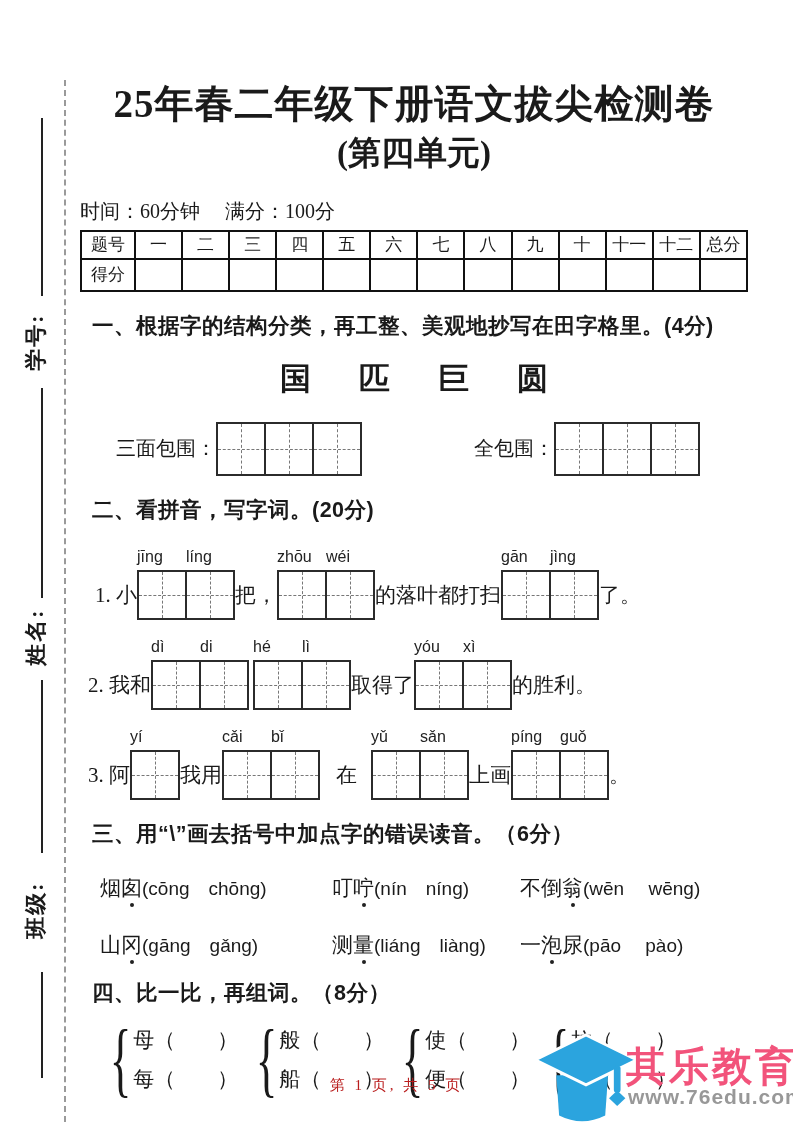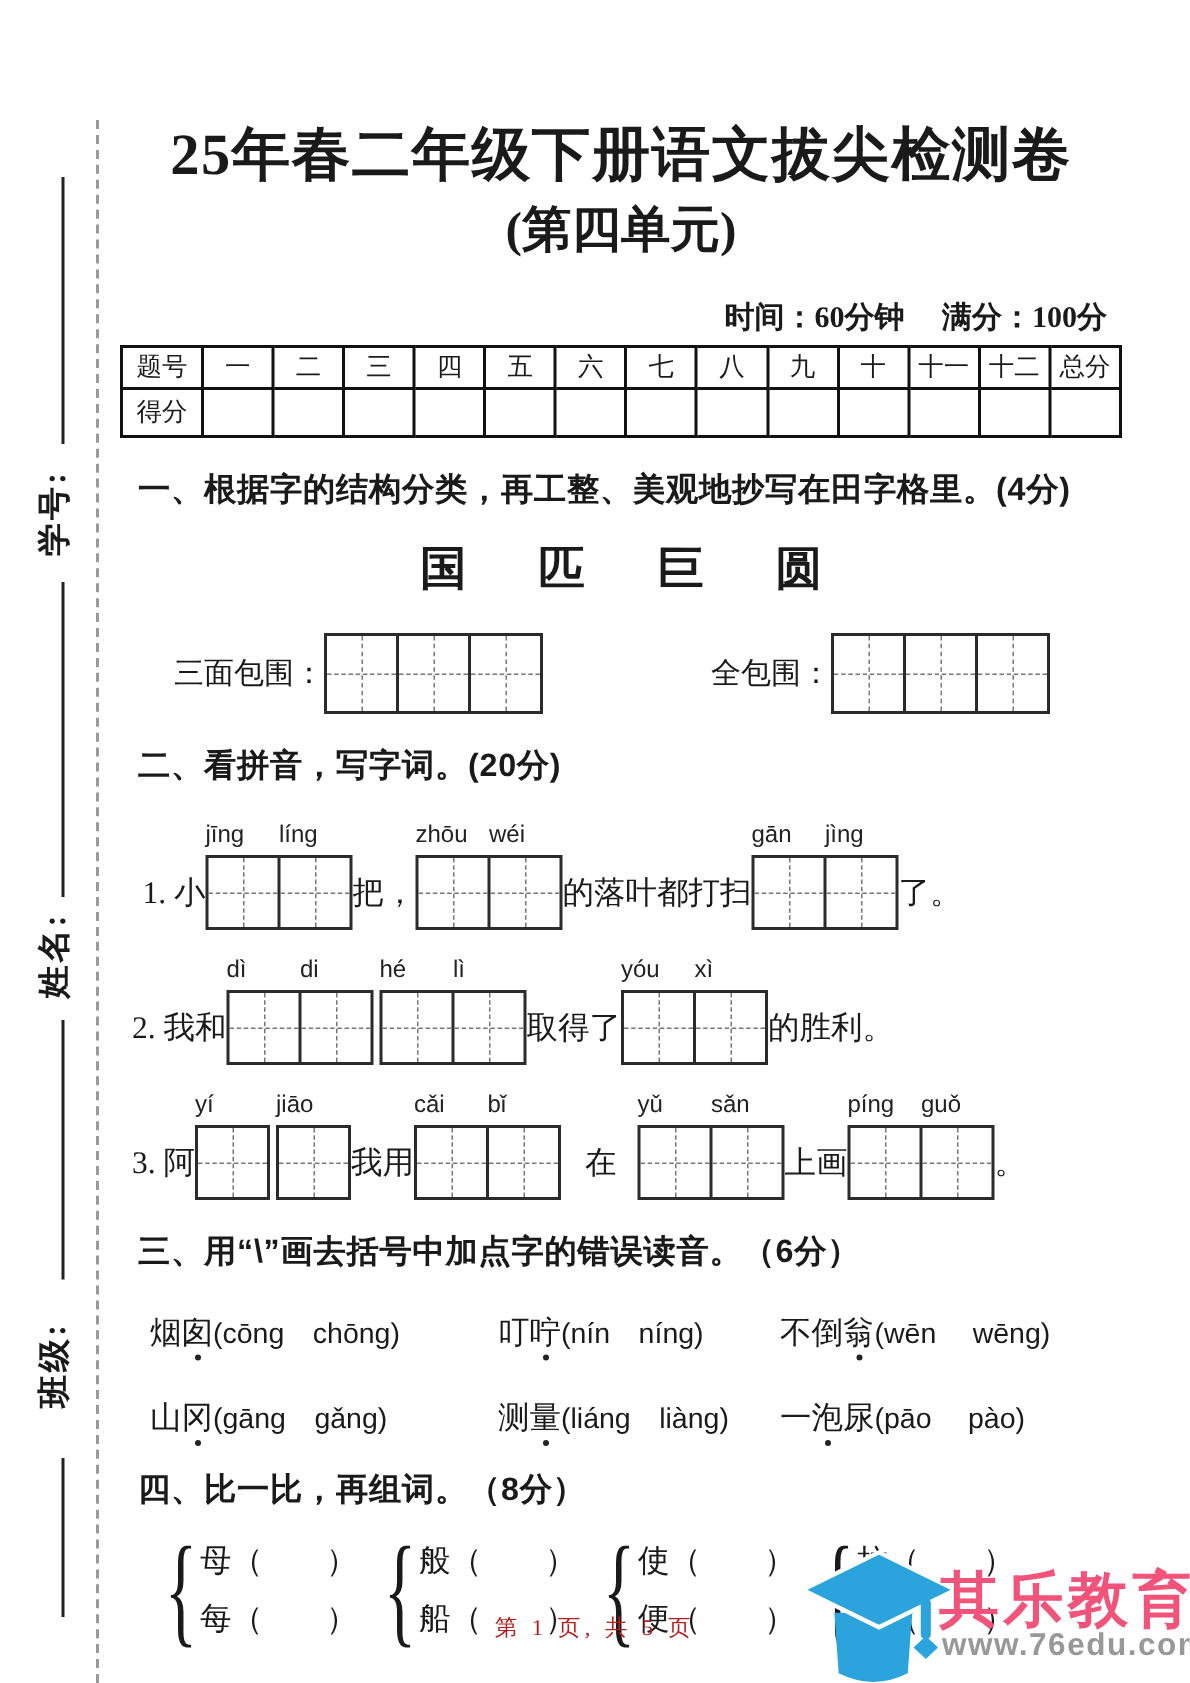--- a/index.html
+++ b/index.html
@@ -17,21 +17,21 @@
   .side-label{
     position:absolute;left:36px;transform:translate(-50%,-50%) rotate(-90deg);
     white-space:nowrap;font-size:22px;font-weight:600;letter-spacing:2px;
   }
   .page-dash{position:absolute;left:64px;top:80px;bottom:0;border-left:2px dashed #9a9a9a;}
 
   
   .content{position:absolute;left:80px;top:80px;width:668px;}
   .title{margin:0;text-align:center;font-size:39px;line-height:1.25;font-weight:bold;letter-spacing:1px;}
   .subtitle{text-align:center;font-size:33px;font-weight:bold;margin-top:2px;}
-  .meta{text-align:right;padding-right:10px;font-size:20px;margin-top:22px;white-space:pre;font-weight:bold;}
+  .meta{text-align:left;padding-right:10px;font-size:20px;margin-top:22px;white-space:pre;}
 
   table.score-table{width:100%;border-collapse:collapse;margin-top:5px;table-layout:fixed;}
   table.score-table td{border:2px solid #111;text-align:center;font-size:17px;padding:0;}
   table.score-table tr:first-child td{height:26px;}
   table.score-table tr:last-child td{height:30px;margin-top:28px;}
   td.first-col{width:52px;}
 
   .sec-heading{
     font-family:"Liberation Sans","DejaVu Sans",sans-serif;font-weight:bold;
     font-size:21.5px;margin-top:19px;letter-spacing:0.5px;margin-left:12px;
@@ -245,28 +245,20 @@
         </span>
     </span>
     <span class="fill-text">的胜利。</span>
   </div>
 
   <div class="s2-row r3">
     <span class="fill-text">3. 阿</span>
     <span class="pgrid">
       <span class="pyrow">
           <span class="py">yí</span>
-        </span>
-      <span class="tgrid">
-          <span class="tcell"></span>
-        </span>
-    </span>
-    <span class="pgrid mgap">
-      <span class="pyrow">
-          <span class="py">jiāo</span>
         </span>
       <span class="tgrid">
           <span class="tcell"></span>
         </span>
     </span>
     <span class="fill-text">我用</span>
     <span class="pgrid">
       <span class="pyrow">
           <span class="py">cǎi</span>
           <span class="py">bǐ</span>

